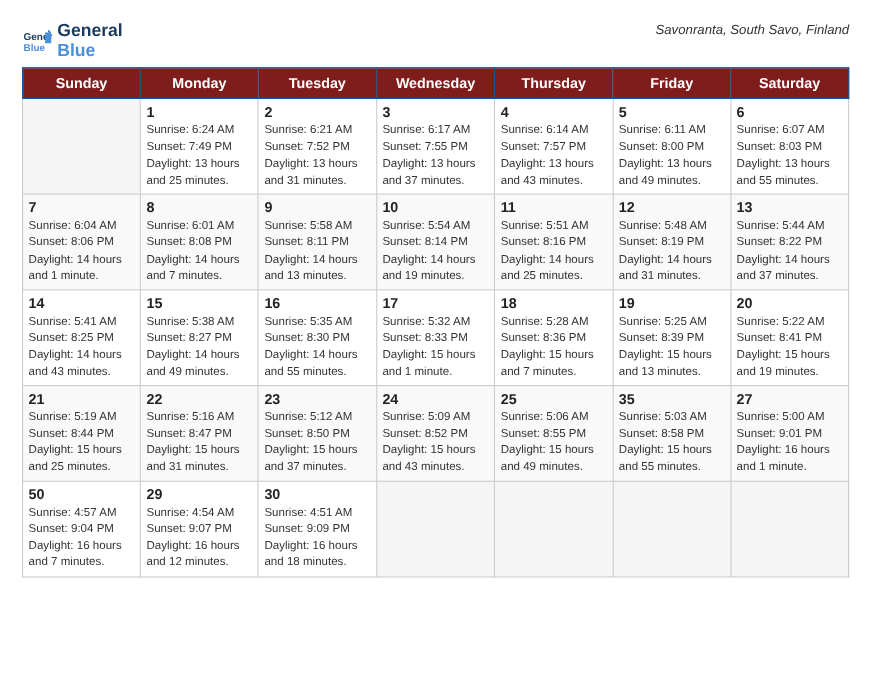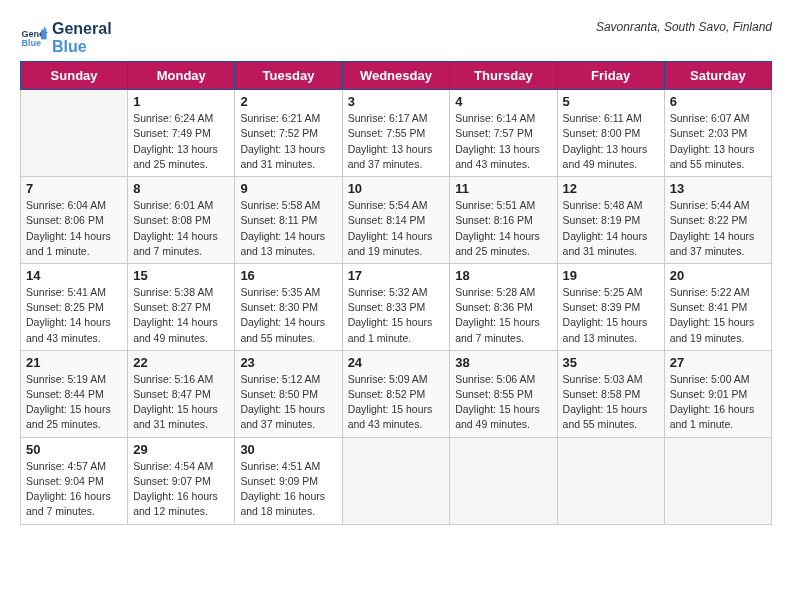--- a/index.html
+++ b/index.html
@@ -39,21 +39,21 @@
       color: #333;
       font-style: italic;
     }
     .calendar-table {
       width: 100%;
       border-collapse: collapse;
       margin-top: 6px;
       font-size: 11px;
     }
     .calendar-table thead th {
-      background-color: #be185d;
+      background-color: #7f1d1d;
       color: #fff;
       text-align: center;
       padding: 6px 4px;
       font-size: 13px;
       font-weight: bold;
       border: 1px solid #1a5490;
     }
     .calendar-table tbody td {
       vertical-align: top;
       border: 1px solid #ccc;
@@ -150,21 +150,21 @@
         <td>
           <span class="day-number">5</span>
           <div class="day-info">Sunrise: 6:11 AM
 Sunset: 8:00 PM
 Daylight: 13 hours
 and 49 minutes.</div>
         </td>
         <td>
           <span class="day-number">6</span>
           <div class="day-info">Sunrise: 6:07 AM
-Sunset: 2:03 PM
+Sunset: 8:03 PM
 Daylight: 13 hours
 and 55 minutes.</div>
         </td>
       </tr>
       <tr>
         <td>
           <span class="day-number">7</span>
           <div class="day-info">Sunrise: 6:04 AM
 Sunset: 8:06 PM
 Daylight: 14 hours
@@ -287,21 +287,21 @@
 and 37 minutes.</div>
         </td>
         <td>
           <span class="day-number">24</span>
           <div class="day-info">Sunrise: 5:09 AM
 Sunset: 8:52 PM
 Daylight: 15 hours
 and 43 minutes.</div>
         </td>
         <td>
-          <span class="day-number">38</span>
+          <span class="day-number">25</span>
           <div class="day-info">Sunrise: 5:06 AM
 Sunset: 8:55 PM
 Daylight: 15 hours
 and 49 minutes.</div>
         </td>
         <td>
           <span class="day-number">35</span>
           <div class="day-info">Sunrise: 5:03 AM
 Sunset: 8:58 PM
 Daylight: 15 hours

